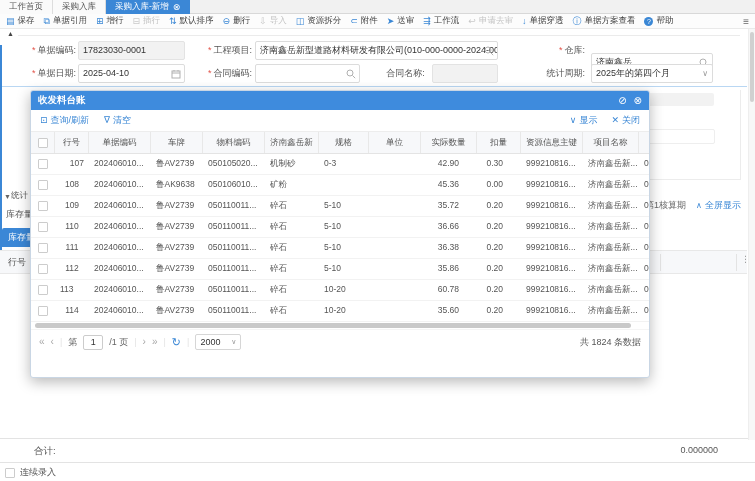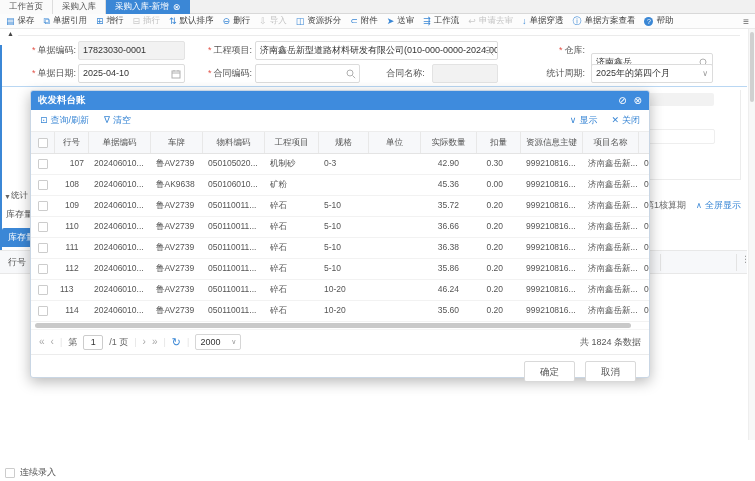--- a/index.html
+++ b/index.html
@@ -279,20 +279,24 @@
   </div>
 
   <div class="abs bg-thead">
     <span class="bg-th" style="left:8px;">行号</span>
     <span class="bg-vline" style="left:36px;"></span>
     <span class="bg-vline" style="left:660px;"></span>
     <span class="bg-vline" style="left:736px;"></span>
   </div>
   <span class="abs bg-dots">⋮</span>
 
+  <div class="abs total-row">
+    <span class="total-label">合计:</span>
+    <span class="total-value">0.000000</span>
+  </div>
   <div class="abs cont-row">
     <span class="cb"></span>
     <span class="cont-label">连续录入</span>
   </div>
 
   <div class="abs vscroll">
     <span class="vthumb"></span>
   </div>
 
   <div class="abs modal">
@@ -327,21 +331,21 @@
 
     <div class="grid">
         <div class="g-head">
           <div class="g-sel g-hcell" style="width: 24px;">
             <span class="cb"></span>
           </div>
           <div class="g-hcell" style="width: 34px;">行号</div>
           <div class="g-hcell" style="width: 62px;">单据编码</div>
           <div class="g-hcell" style="width: 52px;">车牌</div>
           <div class="g-hcell" style="width: 62px;">物料编码</div>
-          <div class="g-hcell" style="width: 54px;">工程项目</div>
+          <div class="g-hcell" style="width: 54px;">济南鑫岳新</div>
           <div class="g-hcell" style="width: 50px;">规格</div>
           <div class="g-hcell" style="width: 52px;">单位</div>
           <div class="g-hcell" style="width: 56px;">实际数量</div>
           <div class="g-hcell" style="width: 44px;">扣量</div>
           <div class="g-hcell" style="width: 62px;">资源信息主键</div>
           <div class="g-hcell" style="width: 56px;">项目名称</div>
           <div class="g-hcell" style="width: 40px;">项</div>
         </div>
         <div class="g-row">
           <div class="g-sel" style="width: 24px;">
@@ -449,21 +453,21 @@
           <div class="g-sel" style="width: 24px;">
             <span class="cb"></span>
           </div>
           <div class="g-cell" style="width: 34px; ">113</div>
           <div class="g-cell" style="width: 62px;">202406010...</div>
           <div class="g-cell" style="width: 52px;">鲁AV2739</div>
           <div class="g-cell" style="width: 62px;">050110011...</div>
           <div class="g-cell" style="width: 54px;">碎石</div>
           <div class="g-cell" style="width: 50px;">10-20</div>
           <div class="g-cell" style="width: 52px;"></div>
-          <div class="g-cell num" style="width: 56px;">46.24</div>
+          <div class="g-cell num" style="width: 56px;">60.78</div>
           <div class="g-cell num" style="width: 44px;">0.20</div>
           <div class="g-cell" style="width: 62px;">999210816...</div>
           <div class="g-cell" style="width: 56px;">济南鑫岳新...</div>
           <div class="g-cell" style="width: 40px;">010</div>
         </div>
         <div class="g-row">
           <div class="g-sel" style="width: 24px;">
             <span class="cb"></span>
           </div>
           <div class="g-cell" style="width: 34px; text-align: center;">114</div>
@@ -498,19 +502,15 @@
       <span class="pg-sep">|</span>
       <span class="pg-refresh">↻</span>
       <span class="pg-sep">|</span>
       <span class="pg-size">
         <span>2000</span>
         <span class="car">∨</span>
       </span>
       <span class="pg-total">共 1824 条数据</span>
     </div>
 
-    <div class="m-footer">
-      <button class="btn">确定</button>
-      <button class="btn">取消</button>
-    </div>
   </div>
 
 </div>
 
 </body></html>

